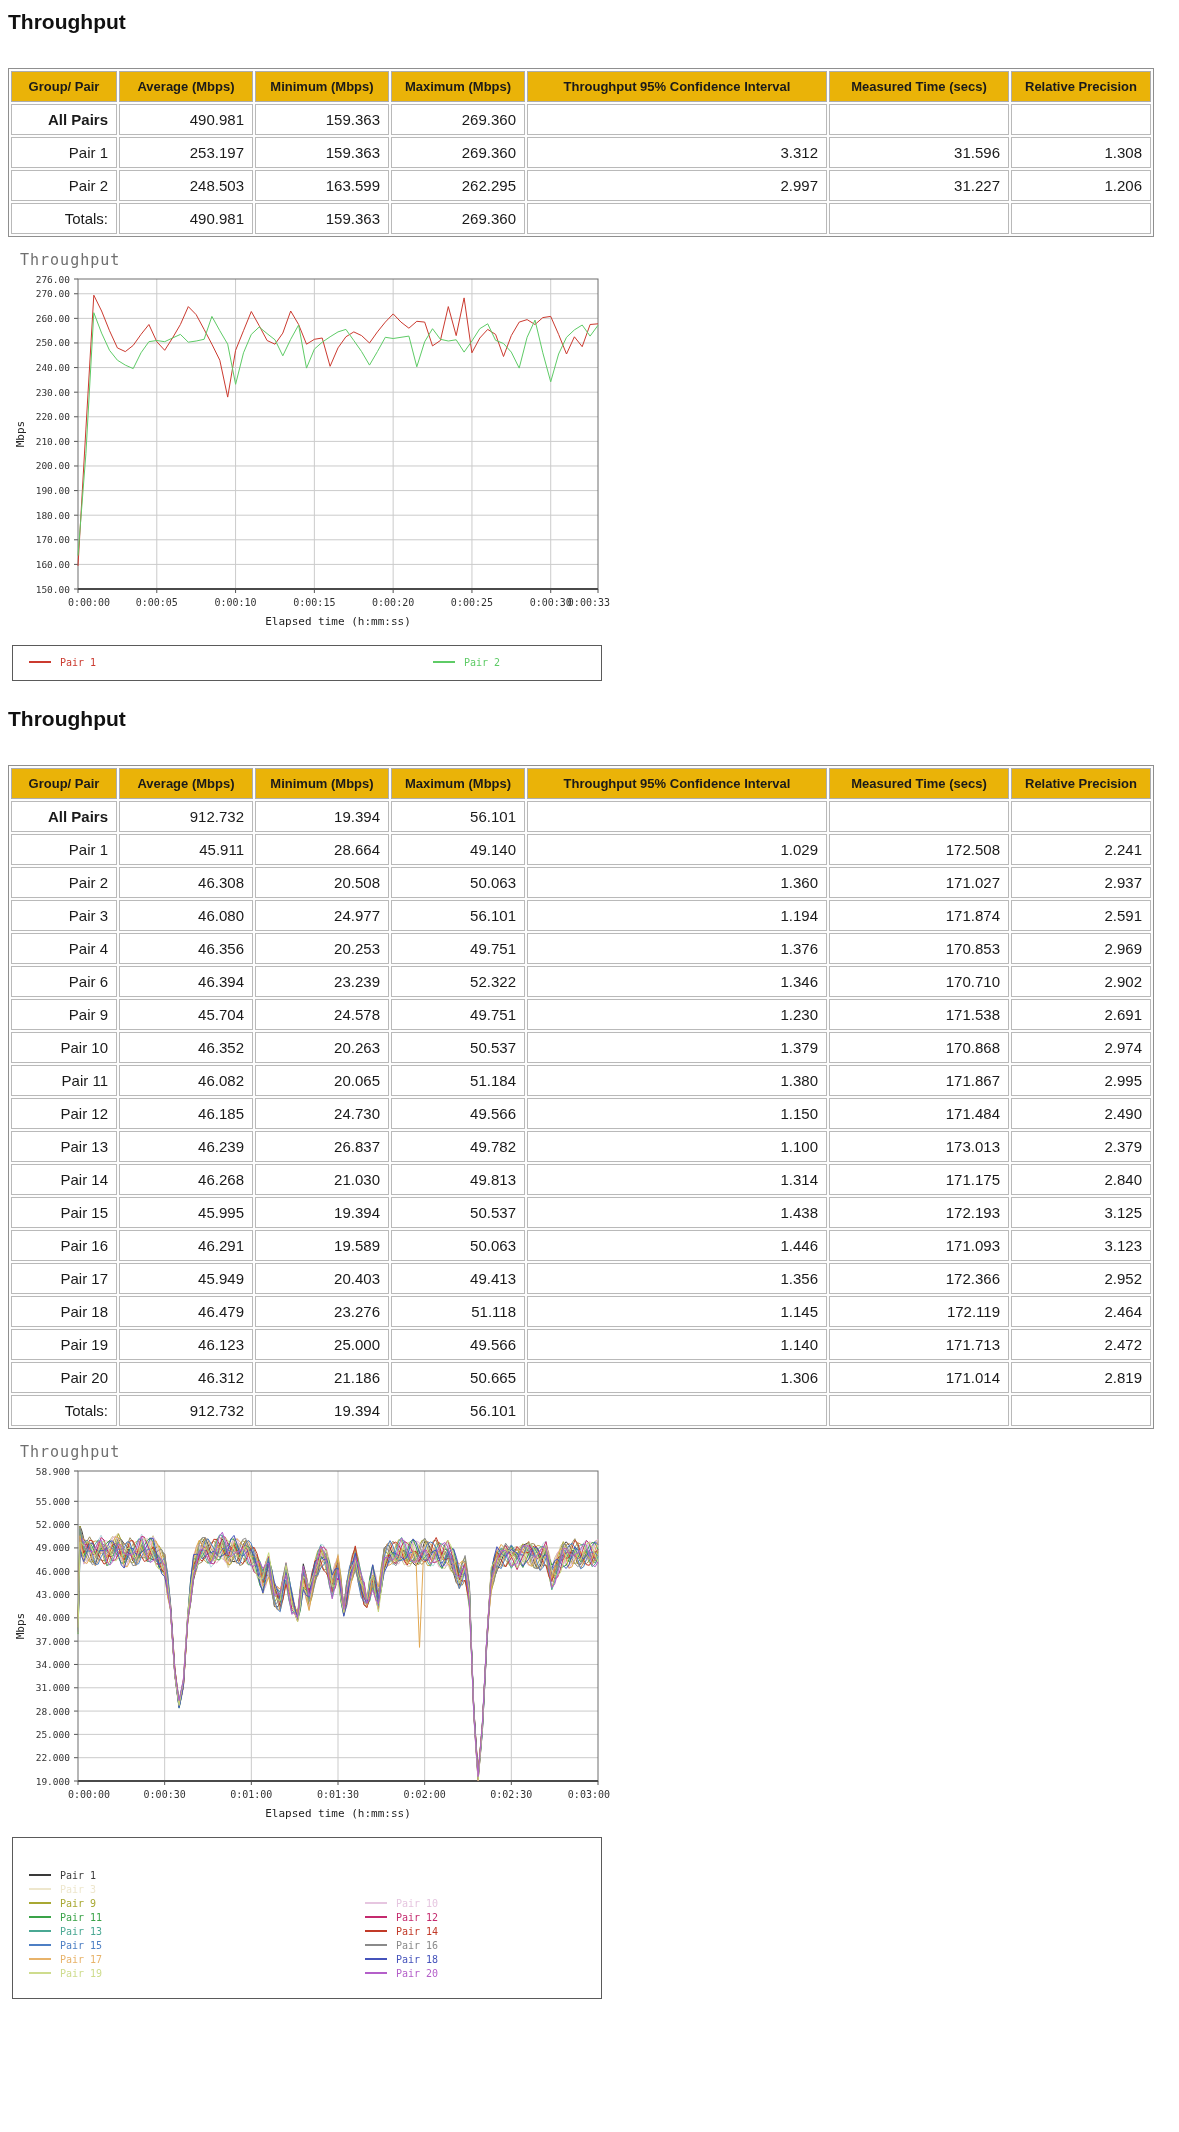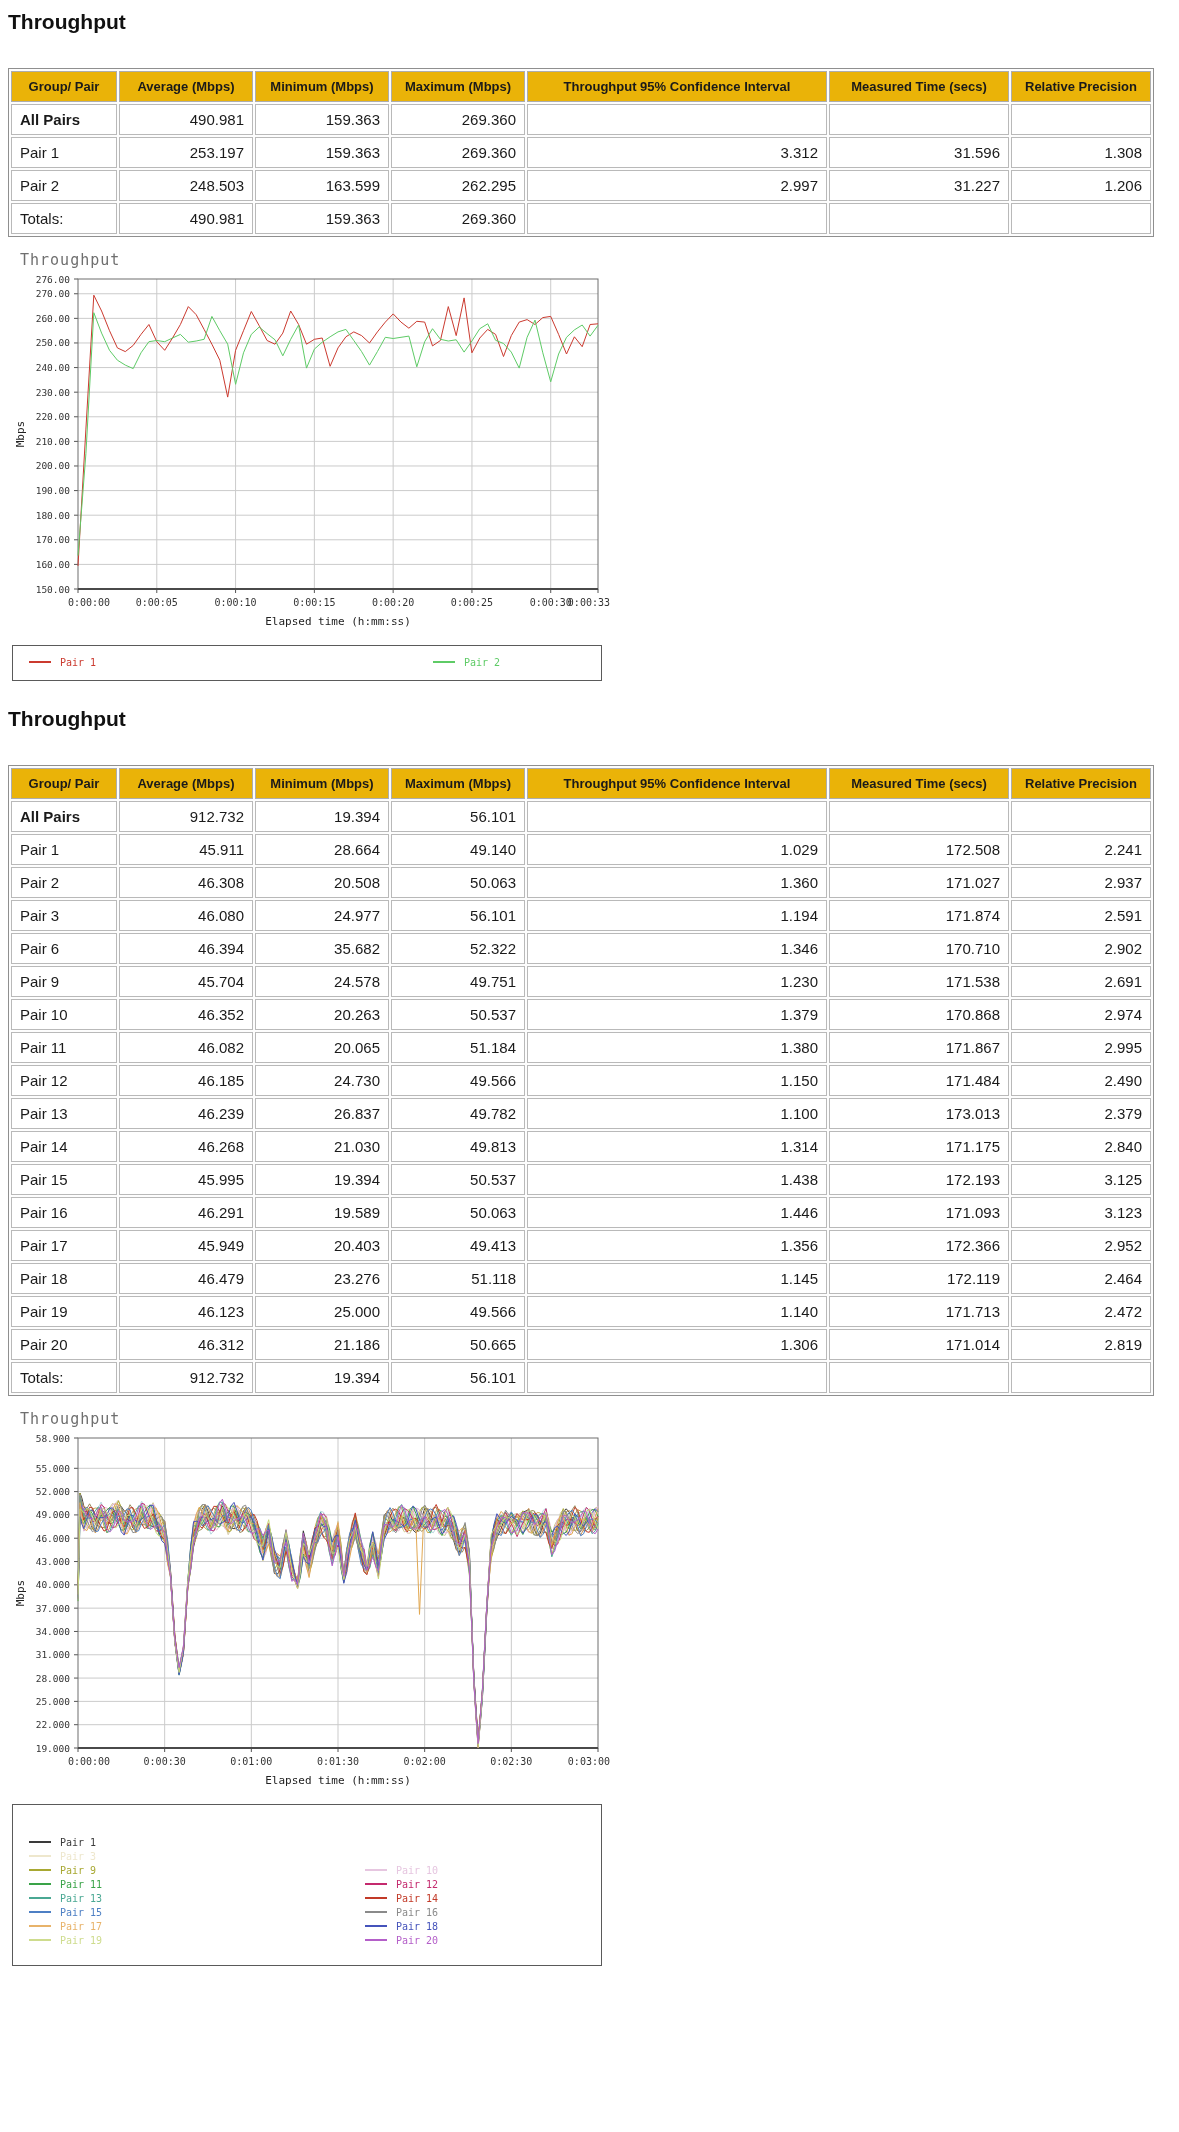--- a/index.html
+++ b/index.html
@@ -32,21 +32,21 @@
     text-align:center;
     white-space:nowrap;
   }
   table.rpt td{
     border:1px solid #b9b9b9;
     background:#ffffff;
     font-size:15px;
     padding:6px 8px;
     white-space:nowrap;
   }
-  td.c-label{text-align:left;}
+  td.c-label{text-align:right;}
   td.c-num{text-align:right;padding-right:10px;}
   .bold{font-weight:700;}
   .chart{
     width:606px;
     margin:10px 0 26px 4px;
     font-family:"DejaVu Sans Mono",monospace;
   }
   .chart-title{
     color:#6f6f6f;
     font-size:15px;
@@ -269,23 +269,32 @@
       <tr>
         <td class="c-label">Pair 3</td>
         <td class="c-num">46.080</td>
         <td class="c-num">24.977</td>
         <td class="c-num">56.101</td>
         <td class="c-num">1.194</td>
         <td class="c-num">171.874</td>
         <td class="c-num">2.591</td>
       </tr>
       <tr>
+        <td class="c-label">Pair 4</td>
+        <td class="c-num">46.356</td>
+        <td class="c-num">20.253</td>
+        <td class="c-num">49.751</td>
+        <td class="c-num">1.376</td>
+        <td class="c-num">170.853</td>
+        <td class="c-num">2.969</td>
+      </tr>
+      <tr>
         <td class="c-label">Pair 6</td>
         <td class="c-num">46.394</td>
-        <td class="c-num">35.682</td>
+        <td class="c-num">23.239</td>
         <td class="c-num">52.322</td>
         <td class="c-num">1.346</td>
         <td class="c-num">170.710</td>
         <td class="c-num">2.902</td>
       </tr>
       <tr>
         <td class="c-label">Pair 9</td>
         <td class="c-num">45.704</td>
         <td class="c-num">24.578</td>
         <td class="c-num">49.751</td>

